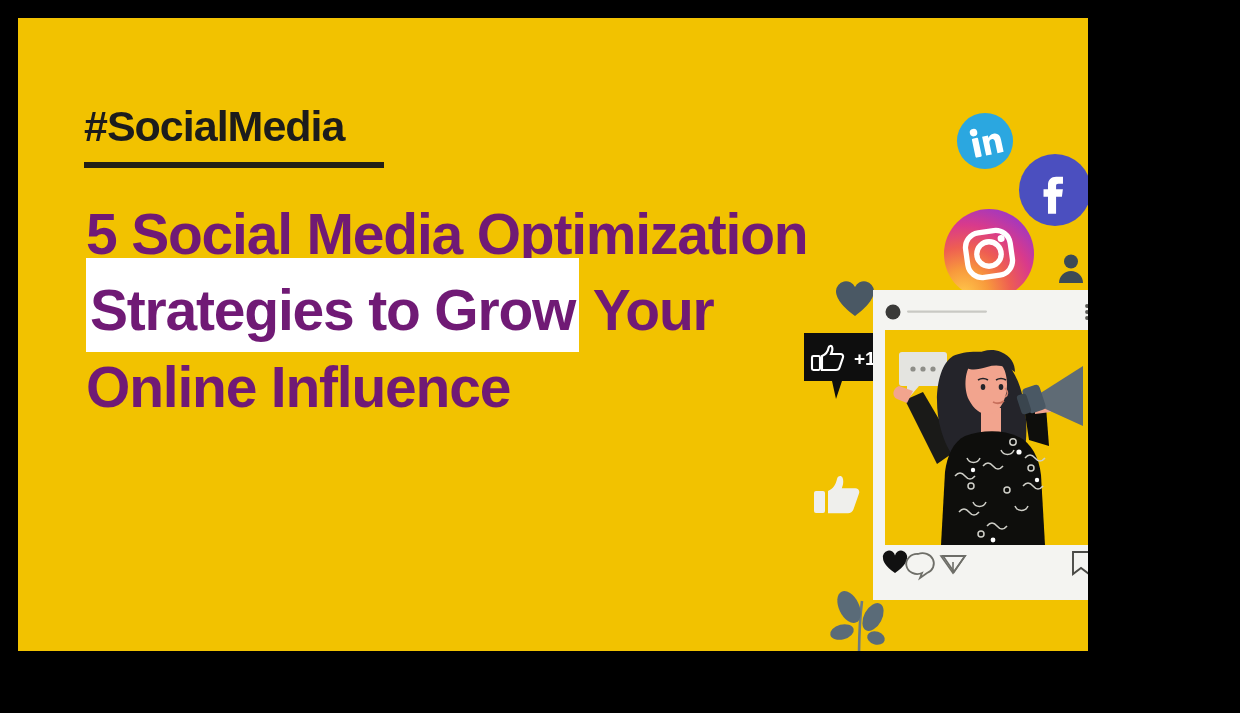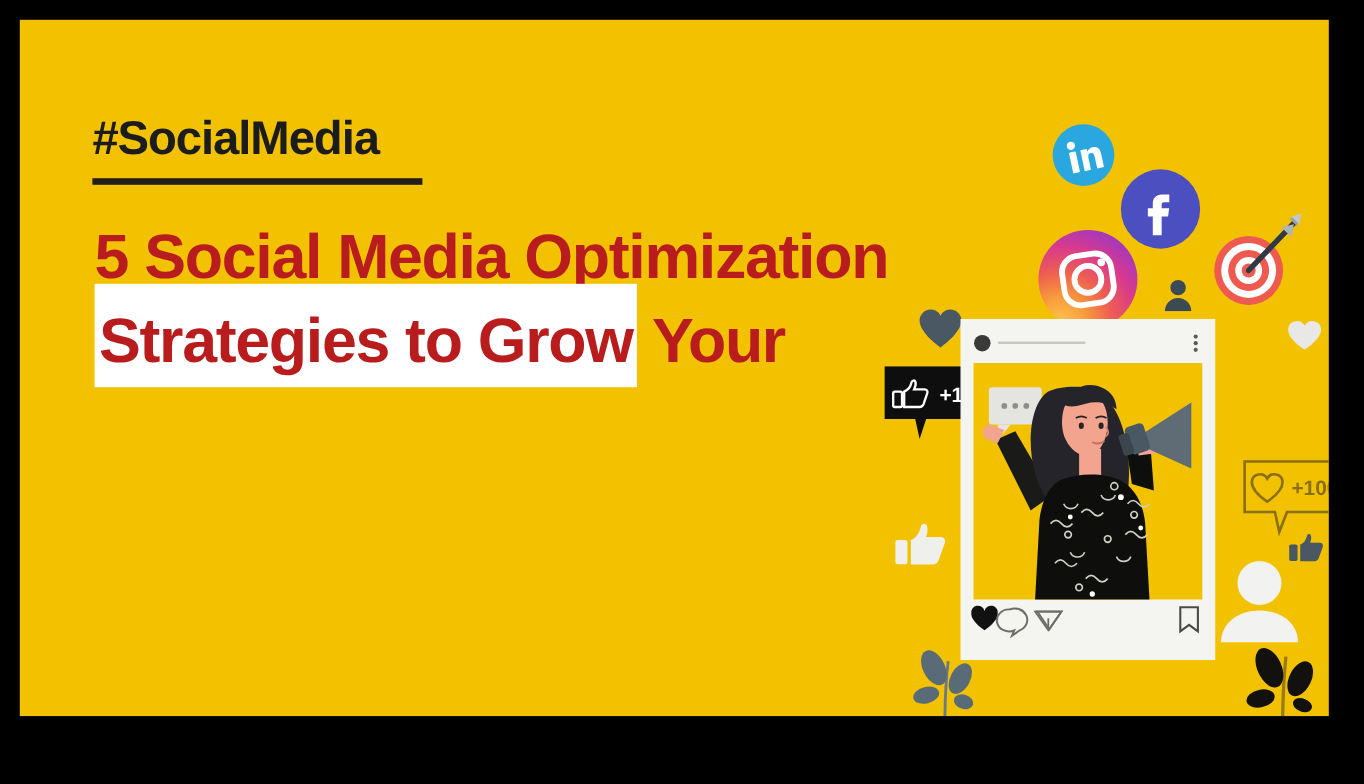--- a/index.html
+++ b/index.html
@@ -18,21 +18,21 @@
     width: 1240px;
     height: 713px;
     background: #000000;
   }
 
   
   .banner {
     position: absolute;
     left: 18px;
     top: 18px;
-    width: 1190px;
+    width: 1070px;
     height: 633px;
     background: #F2C200;
     overflow: hidden;
   }
 
   
   .hashtag-block {
     position: absolute;
     left: 66px;
     top: 87px;
@@ -55,21 +55,21 @@
 
   .headline {
     position: absolute;
     left: 68px;
     top: 178px;
     width: 880px;
   }
   .hl-line {
     font-size: 57px;
     font-weight: 700;
-    color: #b91c1c;
+    color: #701a75;
     line-height: 1.34;
     letter-spacing: -1.2px;
     white-space: nowrap;
   }
   .hl-line .hl-mark {
     background: #FFFFFF;
     padding: 20px 4px 10px 4px;
     box-decoration-break: clone;
     -webkit-box-decoration-break: clone;
   }
@@ -122,20 +122,21 @@
   <div class="banner">
 
     <div class="hashtag-block">
       <div class="hashtag">#SocialMedia</div>
       <div class="hashtag-rule"></div>
     </div>
 
     <div class="headline">
       <div class="hl-line">5 Social Media Optimization</div>
       <div class="hl-line"><span class="hl-mark">Strategies to Grow</span><span> Your</span></div>
+      <div class="hl-line">Online Influence</div>
     </div>
 
 
     <div class="art">
 
       <svg class="ic-linkedin" viewBox="0 0 60 60">
         <circle cx="30" cy="30" r="29" fill="#2BA7E0"></circle>
         <g fill="#FFFFFF" transform="rotate(-12 30 30)">
           <rect x="17" y="25" width="6.5" height="20" rx="1"></rect>
           <circle cx="20.2" cy="19" r="3.9"></circle>

